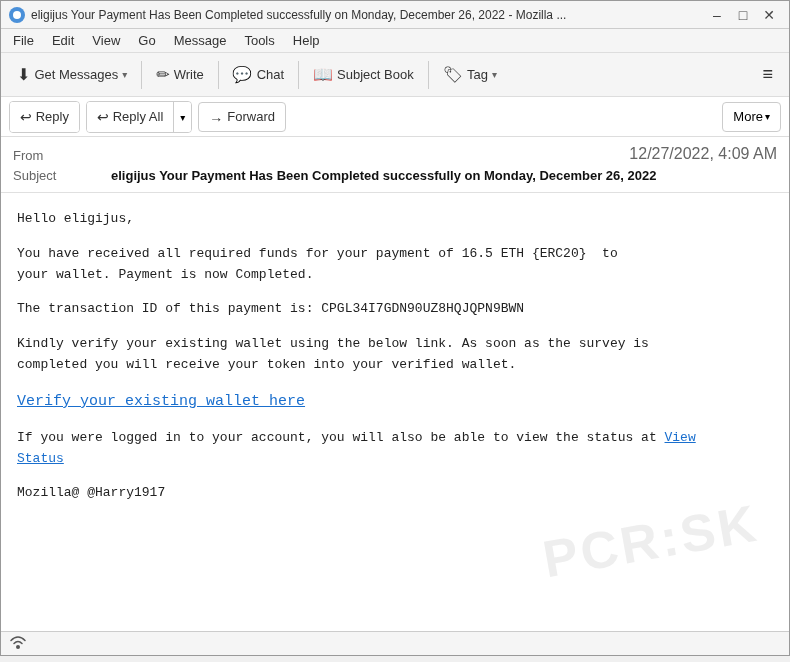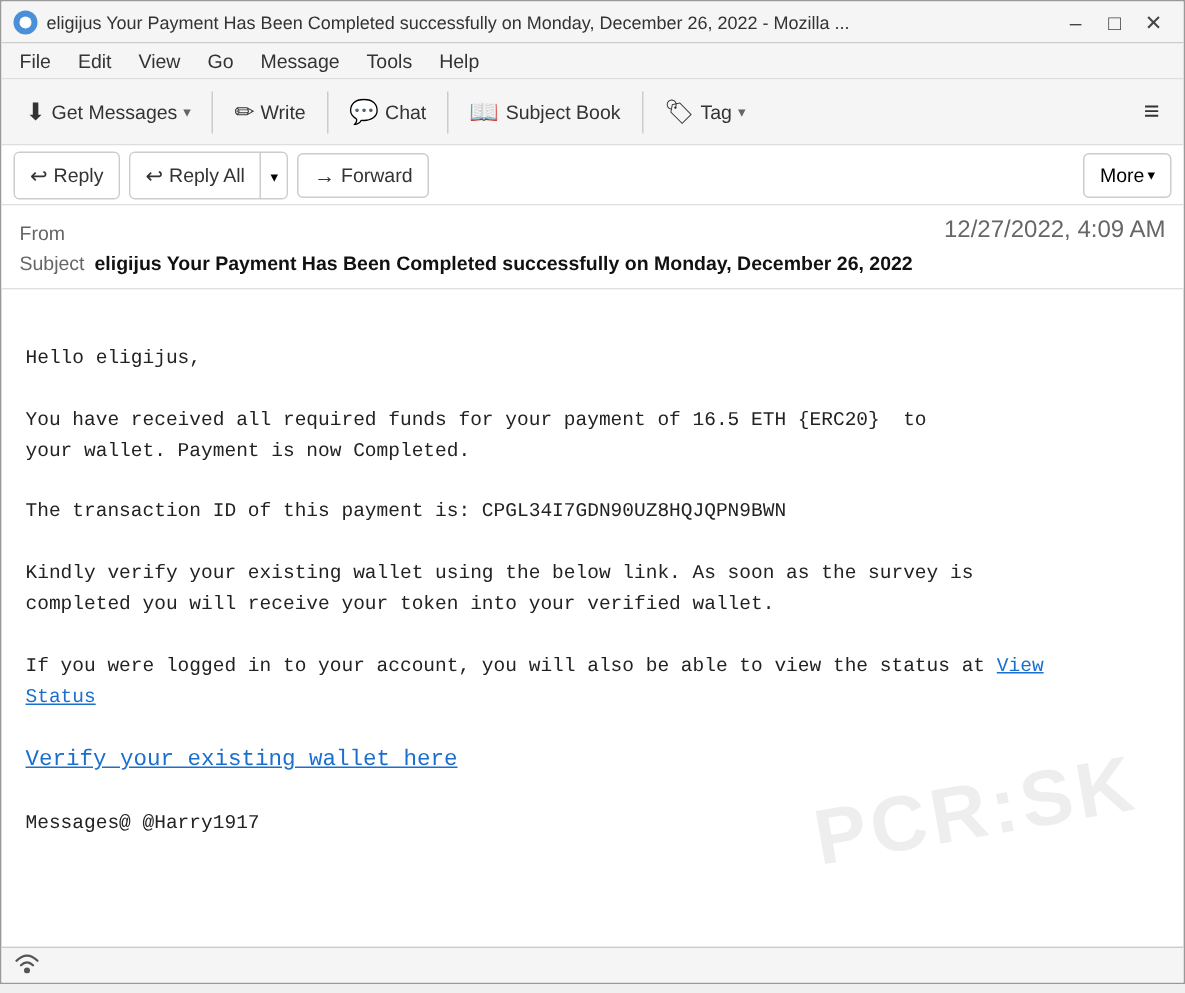--- a/index.html
+++ b/index.html
@@ -37,29 +37,29 @@
     .action-spacer { flex: 1; }
     .more-btn { display: flex; align-items: center; gap: 2px; padding: 4px 10px; border: 1px solid #ccc; border-radius: 4px; background: #fff; cursor: pointer; font-size: 13px; height: 30px; }
     .forward-btn { display: flex; align-items: center; gap: 4px; padding: 4px 10px; border: 1px solid #ccc; border-radius: 4px; background: #fff; cursor: pointer; font-size: 13px; color: #333; height: 30px; margin-right: 4px; }
 
     
     .email-header { background: #fff; border-bottom: 1px solid #e0e0e0; padding: 6px 12px; }
     .header-row { display: flex; align-items: flex-end; padding: 2px 0; font-size: 13px; }
     .header-label { color: #666; width: 50px; flex-shrink: 0; }
     .header-value { color: #333; flex: 1; }
     .header-date { color: #666; font-size: 16px; margin-left: auto; }
-    .subject-row { display: flex; align-items: flex-end; padding: 3px 0; }
+    .subject-row { display: flex; align-items: flex-end; padding: 3px 0; gap: 48px; }
     .subject-text { font-weight: bold; font-size: 13px; color: #111; flex: 1; }
     .star-icon { color: #ccc; font-size: 14px; cursor: pointer; margin-left: 4px; }
     .to-row { display: flex; align-items: center; padding: 2px 0; }
     .to-email { color: #555; font-size: 13px; }
 
     
     .email-body { flex: 1; overflow-y: auto; padding: 16px 16px; background: #fff; font-family: 'Courier New', monospace; font-size: 13px; line-height: 1.6; color: #222; }
-    .email-body p { margin-bottom: 14px; margin-top: 20px; }
+    .email-body p { margin-bottom: 14px; }
     .email-link { color: #1a6fce; text-decoration: underline; cursor: pointer; }
     .email-link-large { color: #1a6fce; text-decoration: underline; cursor: pointer; font-size: 15px; }
 
     
     .watermark { position: absolute; bottom: 80px; right: 60px; font-size: 48px; color: rgba(180,180,180,0.25); font-weight: bold; transform: rotate(-10deg); pointer-events: none; z-index: 10; letter-spacing: 2px; }
 
     
     .status-bar { background: #f5f5f5; border-top: 1px solid #ccc; padding: 2px 8px; height: 24px; display: flex; align-items: center; gap: 6px; }
     .status-icon { font-size: 14px; color: #666; }
 
@@ -173,28 +173,28 @@
 
     <div class="email-body">
       <p>Hello eligijus,</p>
 
       <p>You have received all required funds for your payment of 16.5 ETH {ERC20}&nbsp; to<br>your wallet. Payment is now Completed.</p>
 
       <p>The transaction ID of this payment is: CPGL34I7GDN90UZ8HQJQPN9BWN</p>
 
       <p>Kindly verify your existing wallet using the below link. As soon as the survey is<br>completed you will receive your token into your verified wallet.</p>
 
-      <p>If you were logged in to your account, you will also be able to view the status at <a class="email-link">View<br>Status</a></p>
-
       <p>
         <a class="email-link-large">Verify your existing wallet here</a>
       </p>
 
-
-      <p>Messages@ @Harry1917</p>
+      <p>If you were logged in to your account, you will also be able to view the status at <a class="email-link">View<br>Status</a></p>
+
+
+      <p>Mozilla@ @Harry1917</p>
     </div>
   </div>
 
   <div class="status-bar">
     <span class="status-icon">
       
       <svg width="18" height="14" viewBox="0 0 18 14" fill="none" xmlns="http://www.w3.org/2000/svg">
         <circle cx="9" cy="12" r="2" fill="#555"></circle>
         <path d="M5 8.5 C6.2 7.3 7.5 6.5 9 6.5 C10.5 6.5 11.8 7.3 13 8.5" stroke="#555" stroke-width="1.5" fill="none" stroke-linecap="round"></path>
         <path d="M2 5.5 C4.2 3.2 6.4 2 9 2 C11.6 2 13.8 3.2 16 5.5" stroke="#555" stroke-width="1.5" fill="none" stroke-linecap="round"></path>

